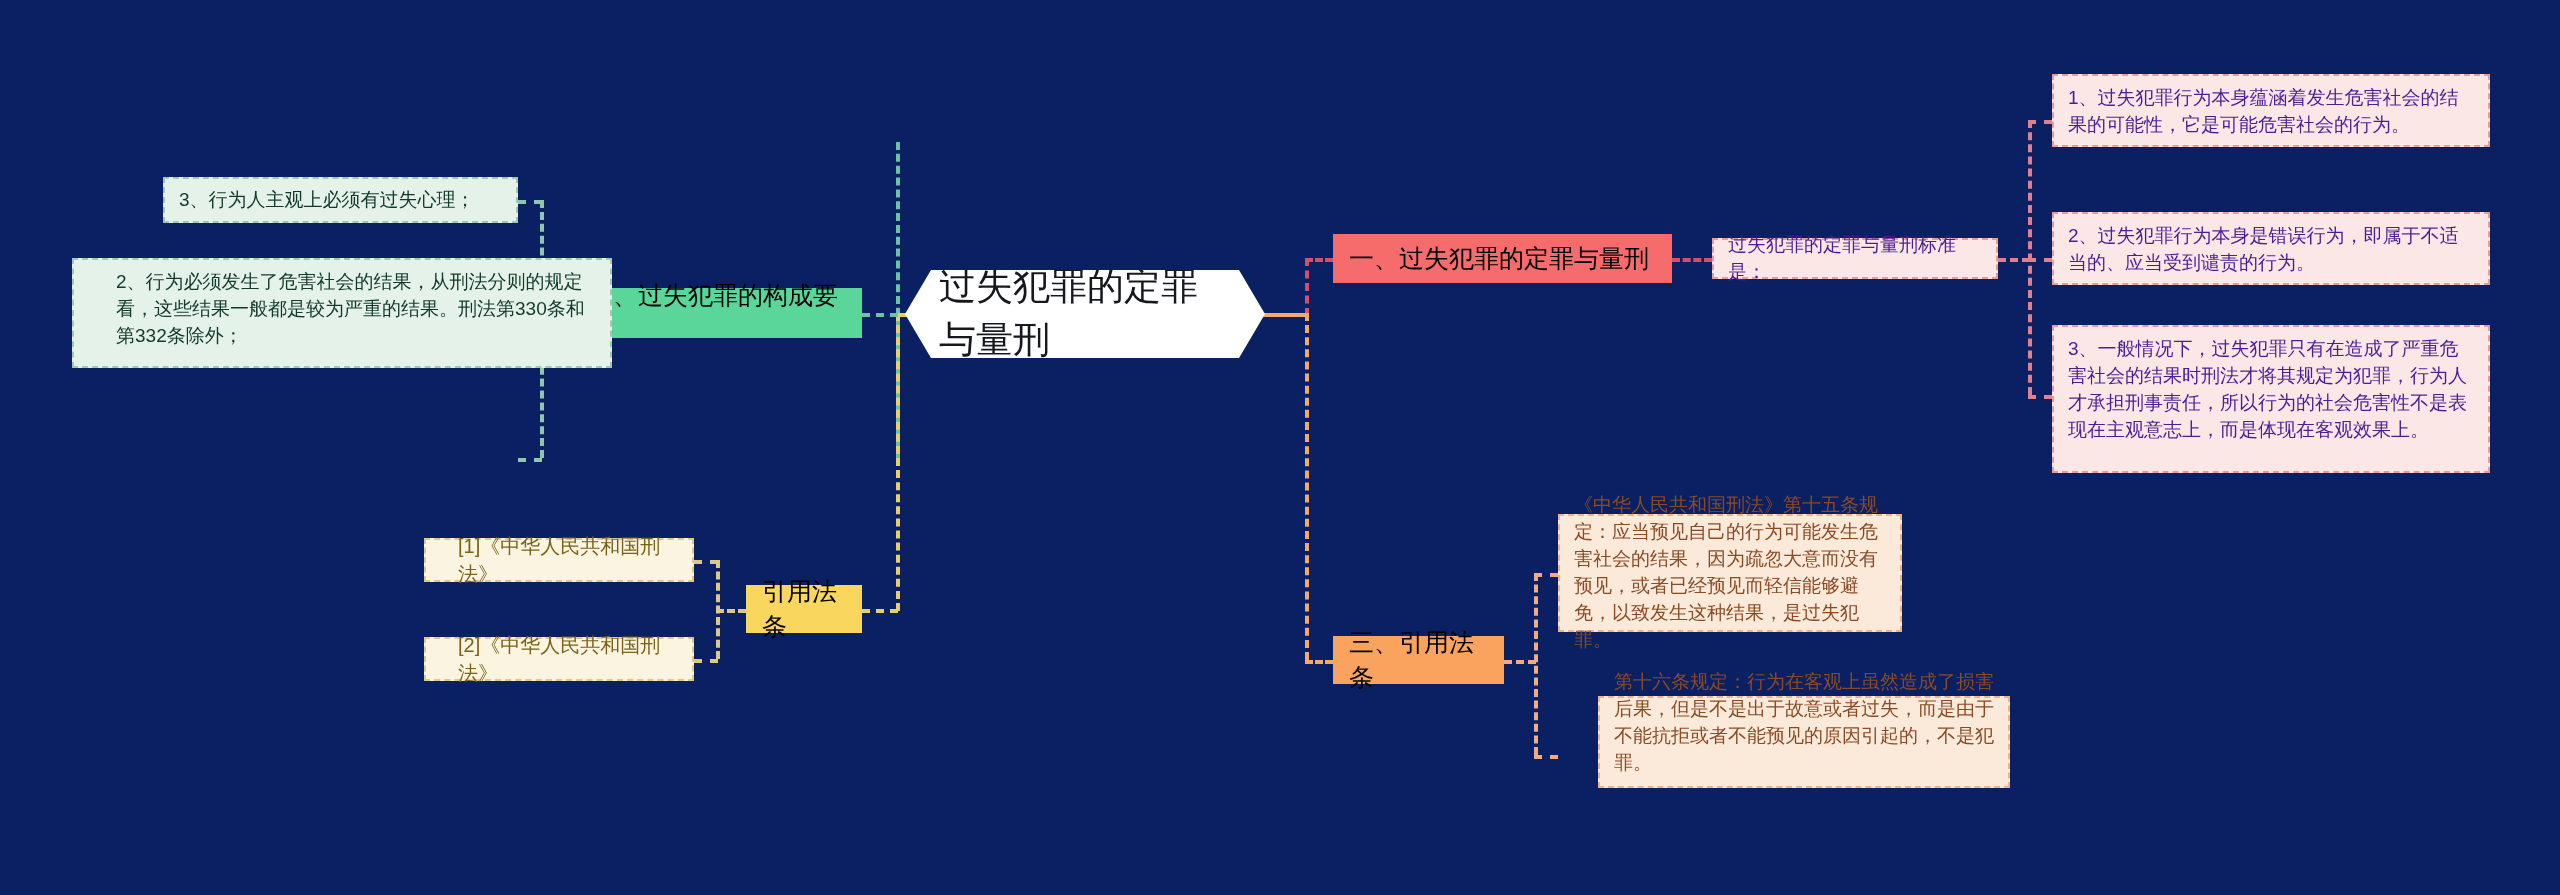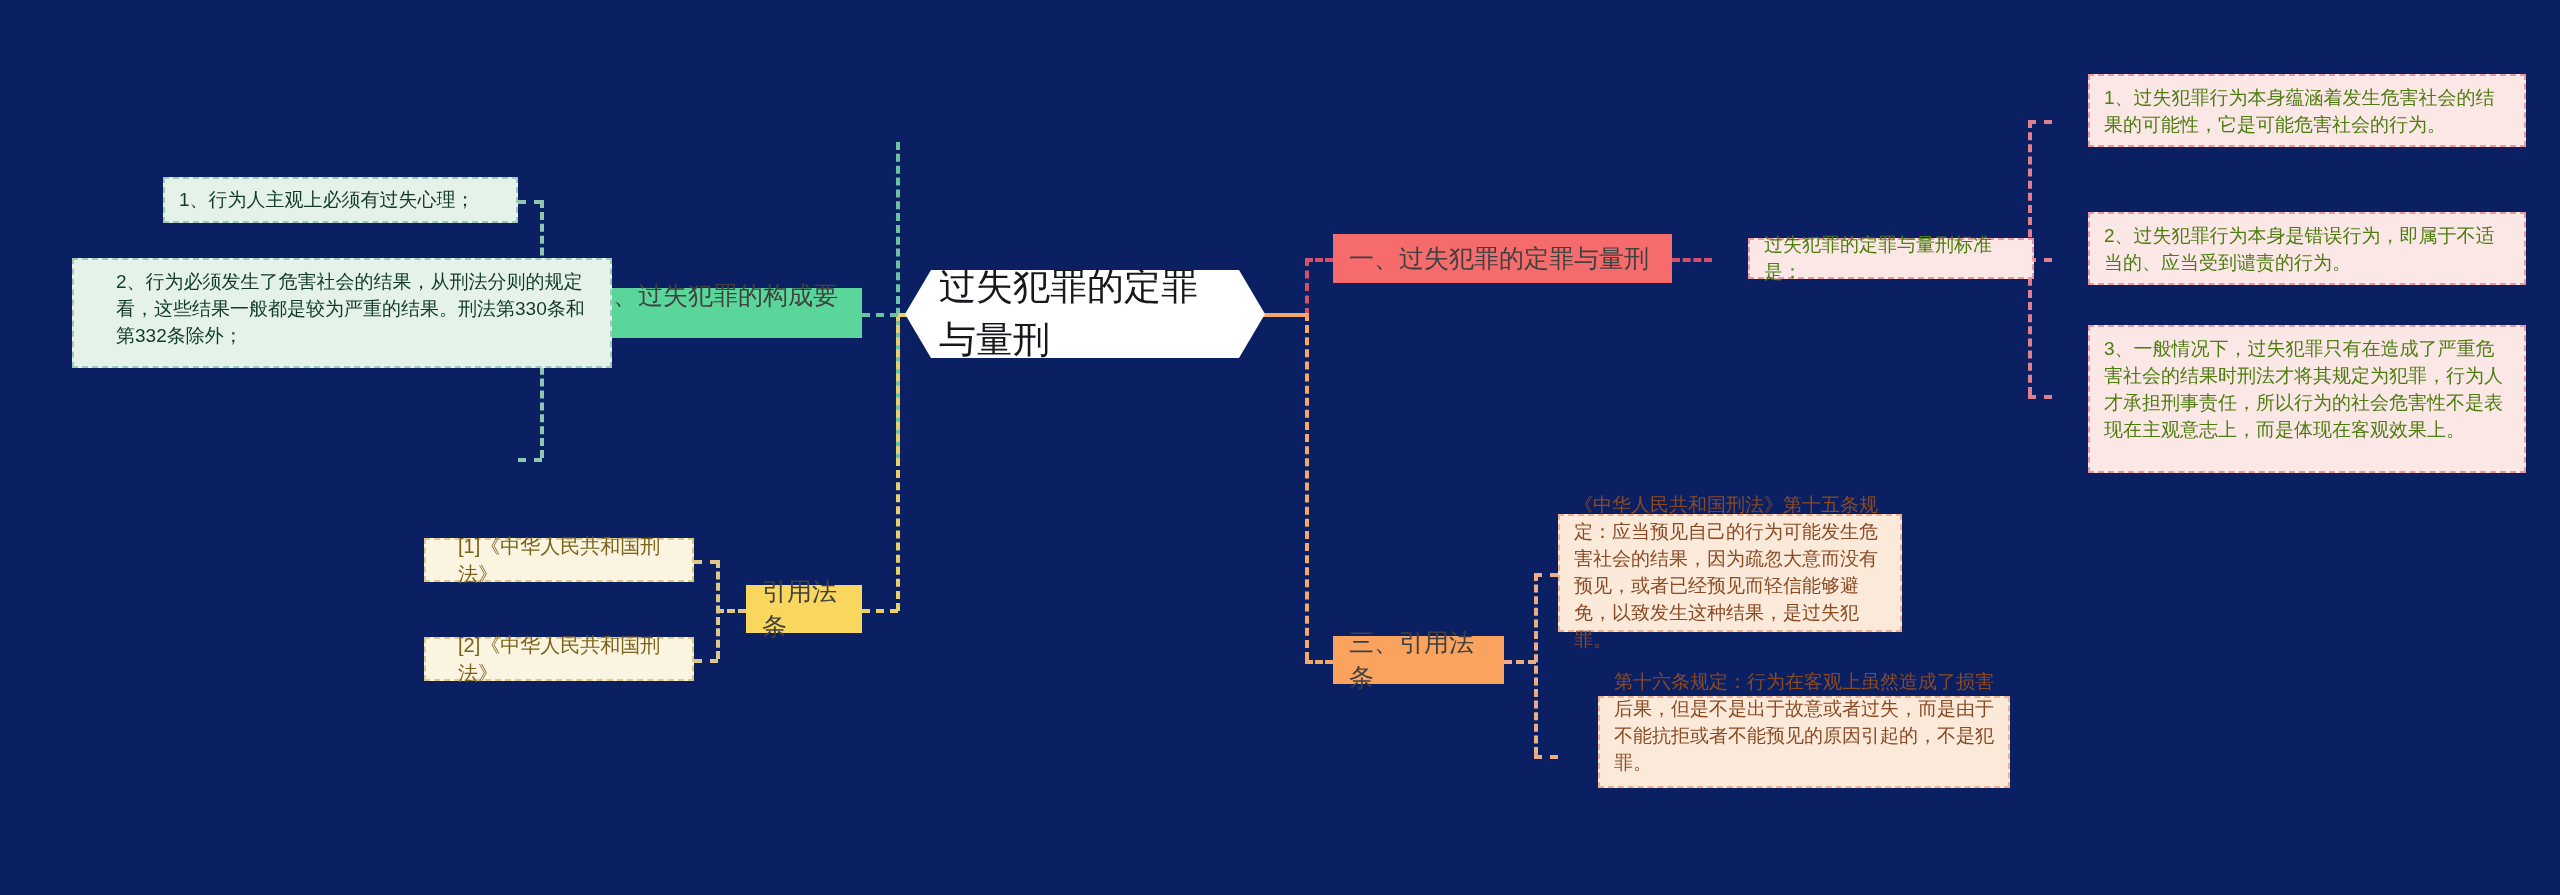--- a/index.html
+++ b/index.html
@@ -28,21 +28,21 @@
     font-size:37px;
     padding:14px 34px;
     justify-content:center;
     clip-path:polygon(0 50%,26px 0,calc(100% - 26px) 0,100% 50%,calc(100% - 26px) 100%,26px 100%);
   }
 
   
   .head{
     font-size:25px;
     padding:24px 16px;
-    color:#404040;
+    color:#000000;
   }
   .head-green{background:#5bd69b;}
   .head-yellow{background:#f9d65d;}
   .head-red{background:#f66b6b;}
   .head-orange{background:#f9a köz;}
   .head-orange{background:#f9a35e;}
 
   
   .leaf{
     font-size:19px;
@@ -55,23 +55,22 @@
   }
   .leaf-yellow{
     background:#faf4e0;
     color:#7a621a;
     border:2px dashed #ddc88a;
     font-size:20px;
     padding-left:32px;
   }
   .leaf-pink{
     background:#fce7e7;
-    color:#4d7c0f;
+    color:#4c1d95;
     border:2px dashed #e89aa0;
-    margin-left:36px;
   }
   .leaf-cream{
     background:#fbeada;
     color:#8a4a24;
     border:2px dashed #eeb291;
   }
 </style>
 </head>
 <body>
 
@@ -114,21 +113,21 @@
 
   <div class="node root" style="left:905px;top:270px;width:360px;height:88px;">
     <span>过失犯罪的定罪与量刑</span>
   </div>
 
   <div class="node head head-green" style="left:572px;top:288px;width:290px;height:50px;">
     <span>二、过失犯罪的构成要件</span>
   </div>
 
   <div class="node leaf leaf-green" style="left:163px;top:177px;width:355px;height:46px;">
-    <span>1、行为人主观上必须有过失心理；</span>
+    <span>3、行为人主观上必须有过失心理；</span>
   </div>
 
   <div class="node leaf leaf-green" style="left:72px;top:258px;width:540px;height:110px;align-items:flex-start;padding-left:42px;">
     <span>2、行为必须发生了危害社会的结果，从刑法分则的规定看，这些结果一般都是较为严重的结果。刑法第330条和第332条除外；</span>
   </div>
 
 
   <div class="node head head-yellow" style="left:746px;top:585px;width:116px;height:48px;justify-content:center;">
     <span>引用法条</span>
   </div>

